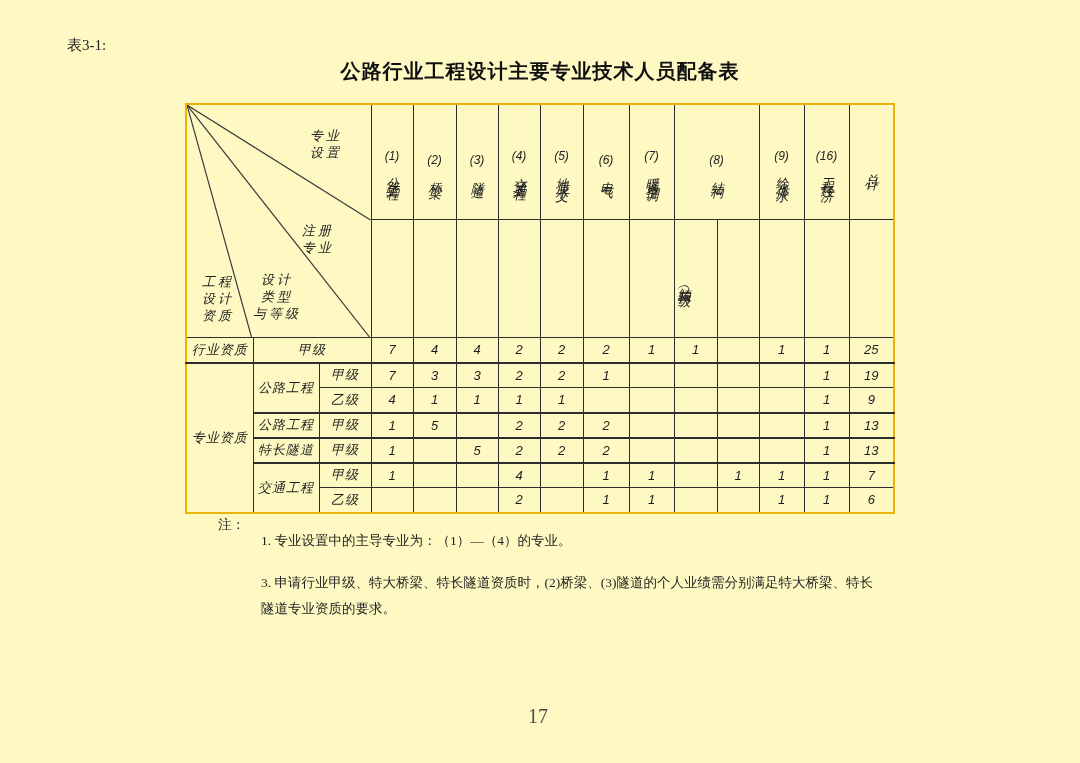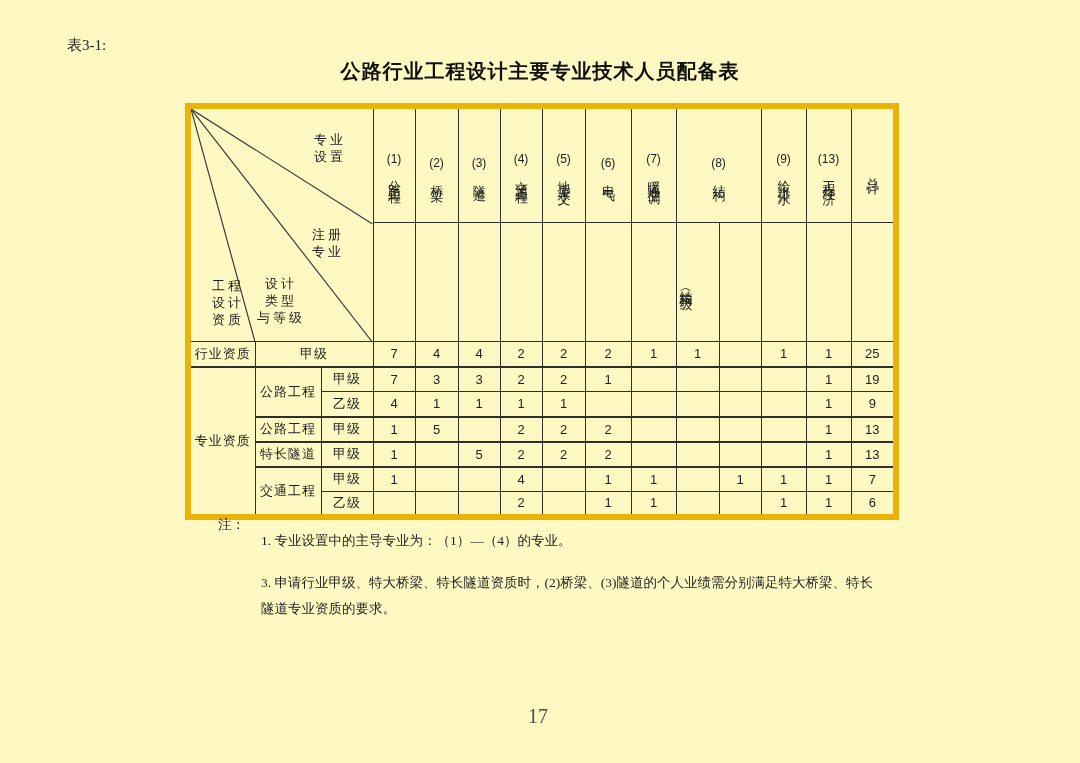--- a/index.html
+++ b/index.html
@@ -21,21 +21,22 @@
     position: absolute; left: 0; top: 58px; width: 1080px;
     text-align: center;
     font-size: 20px; font-weight: bold; color: #101010;
     letter-spacing: 1px;
   }
 
   table.main {
     position: absolute; left: 185px; top: 103px;
     border-collapse: collapse;
     table-layout: fixed;
-    border: 6px solid #eab308;
+    border: 2px solid #eab308;
+    font-style: italic;
   }
   table.main td {
     border: 1px solid #2e2e2e;
     padding: 0;
     text-align: center;
     vertical-align: middle;
     font-size: 13px;
     color: #1d1d1d;
     overflow: hidden;
   }
@@ -49,23 +50,23 @@
   .corner-box { position: relative; width: 100%; height: 232px; }
   .corner-box svg { position: absolute; left: 0; top: 0; width: 100%; height: 100%; }
   .corner-label {
     position: absolute;
     white-space: pre-line;
     font-size: 13px; line-height: 17px;
     letter-spacing: 3px;
     text-align: center; color: #222;
   }
   .lbl-specialty-setup   { left: 96px;  top: 22px;  width: 86px; }
-  .lbl-registered        { left: 104px;  top: 117px; width: 66px; }
+  .lbl-registered        { left: 98px;  top: 117px; width: 66px; }
   .lbl-design-type       { left: 58px;  top: 166px; width: 64px; }
-  .lbl-eng-design-qual   { left: 5px;   top: 168px; width: 44px; text-align: right; padding-left: 4px;}
+  .lbl-eng-design-qual   { left: 5px;   top: 168px; width: 44px; text-align: center; padding-left: 4px;}
 
   
   td.ch { vertical-align: top; }
   .colhead { display: flex; flex-direction: column; align-items: center; padding-top: 7px; }
   .colnum { font-size: 12px; line-height: 15px; color: #222; }
   .vtext {
     writing-mode: vertical-rl;
     text-orientation: upright;
     letter-spacing: 4px;
     font-size: 13px;
@@ -198,21 +199,21 @@
             </div>
           </td>
       <td class="ch">
             <div class="colhead">
               <div class="colnum">(9)</div>
               <div class="vtext">给水排水</div>
             </div>
           </td>
       <td class="ch">
             <div class="colhead">
-              <div class="colnum">(13)</div>
+              <div class="colnum">(16)</div>
               <div class="vtext">工程经济</div>
             </div>
           </td>
       <td class="ch">
             <div class="colhead">
               <div class="colnum"></div>
               <div class="vtext">总计</div>
             </div>
           </td>
     </tr>

